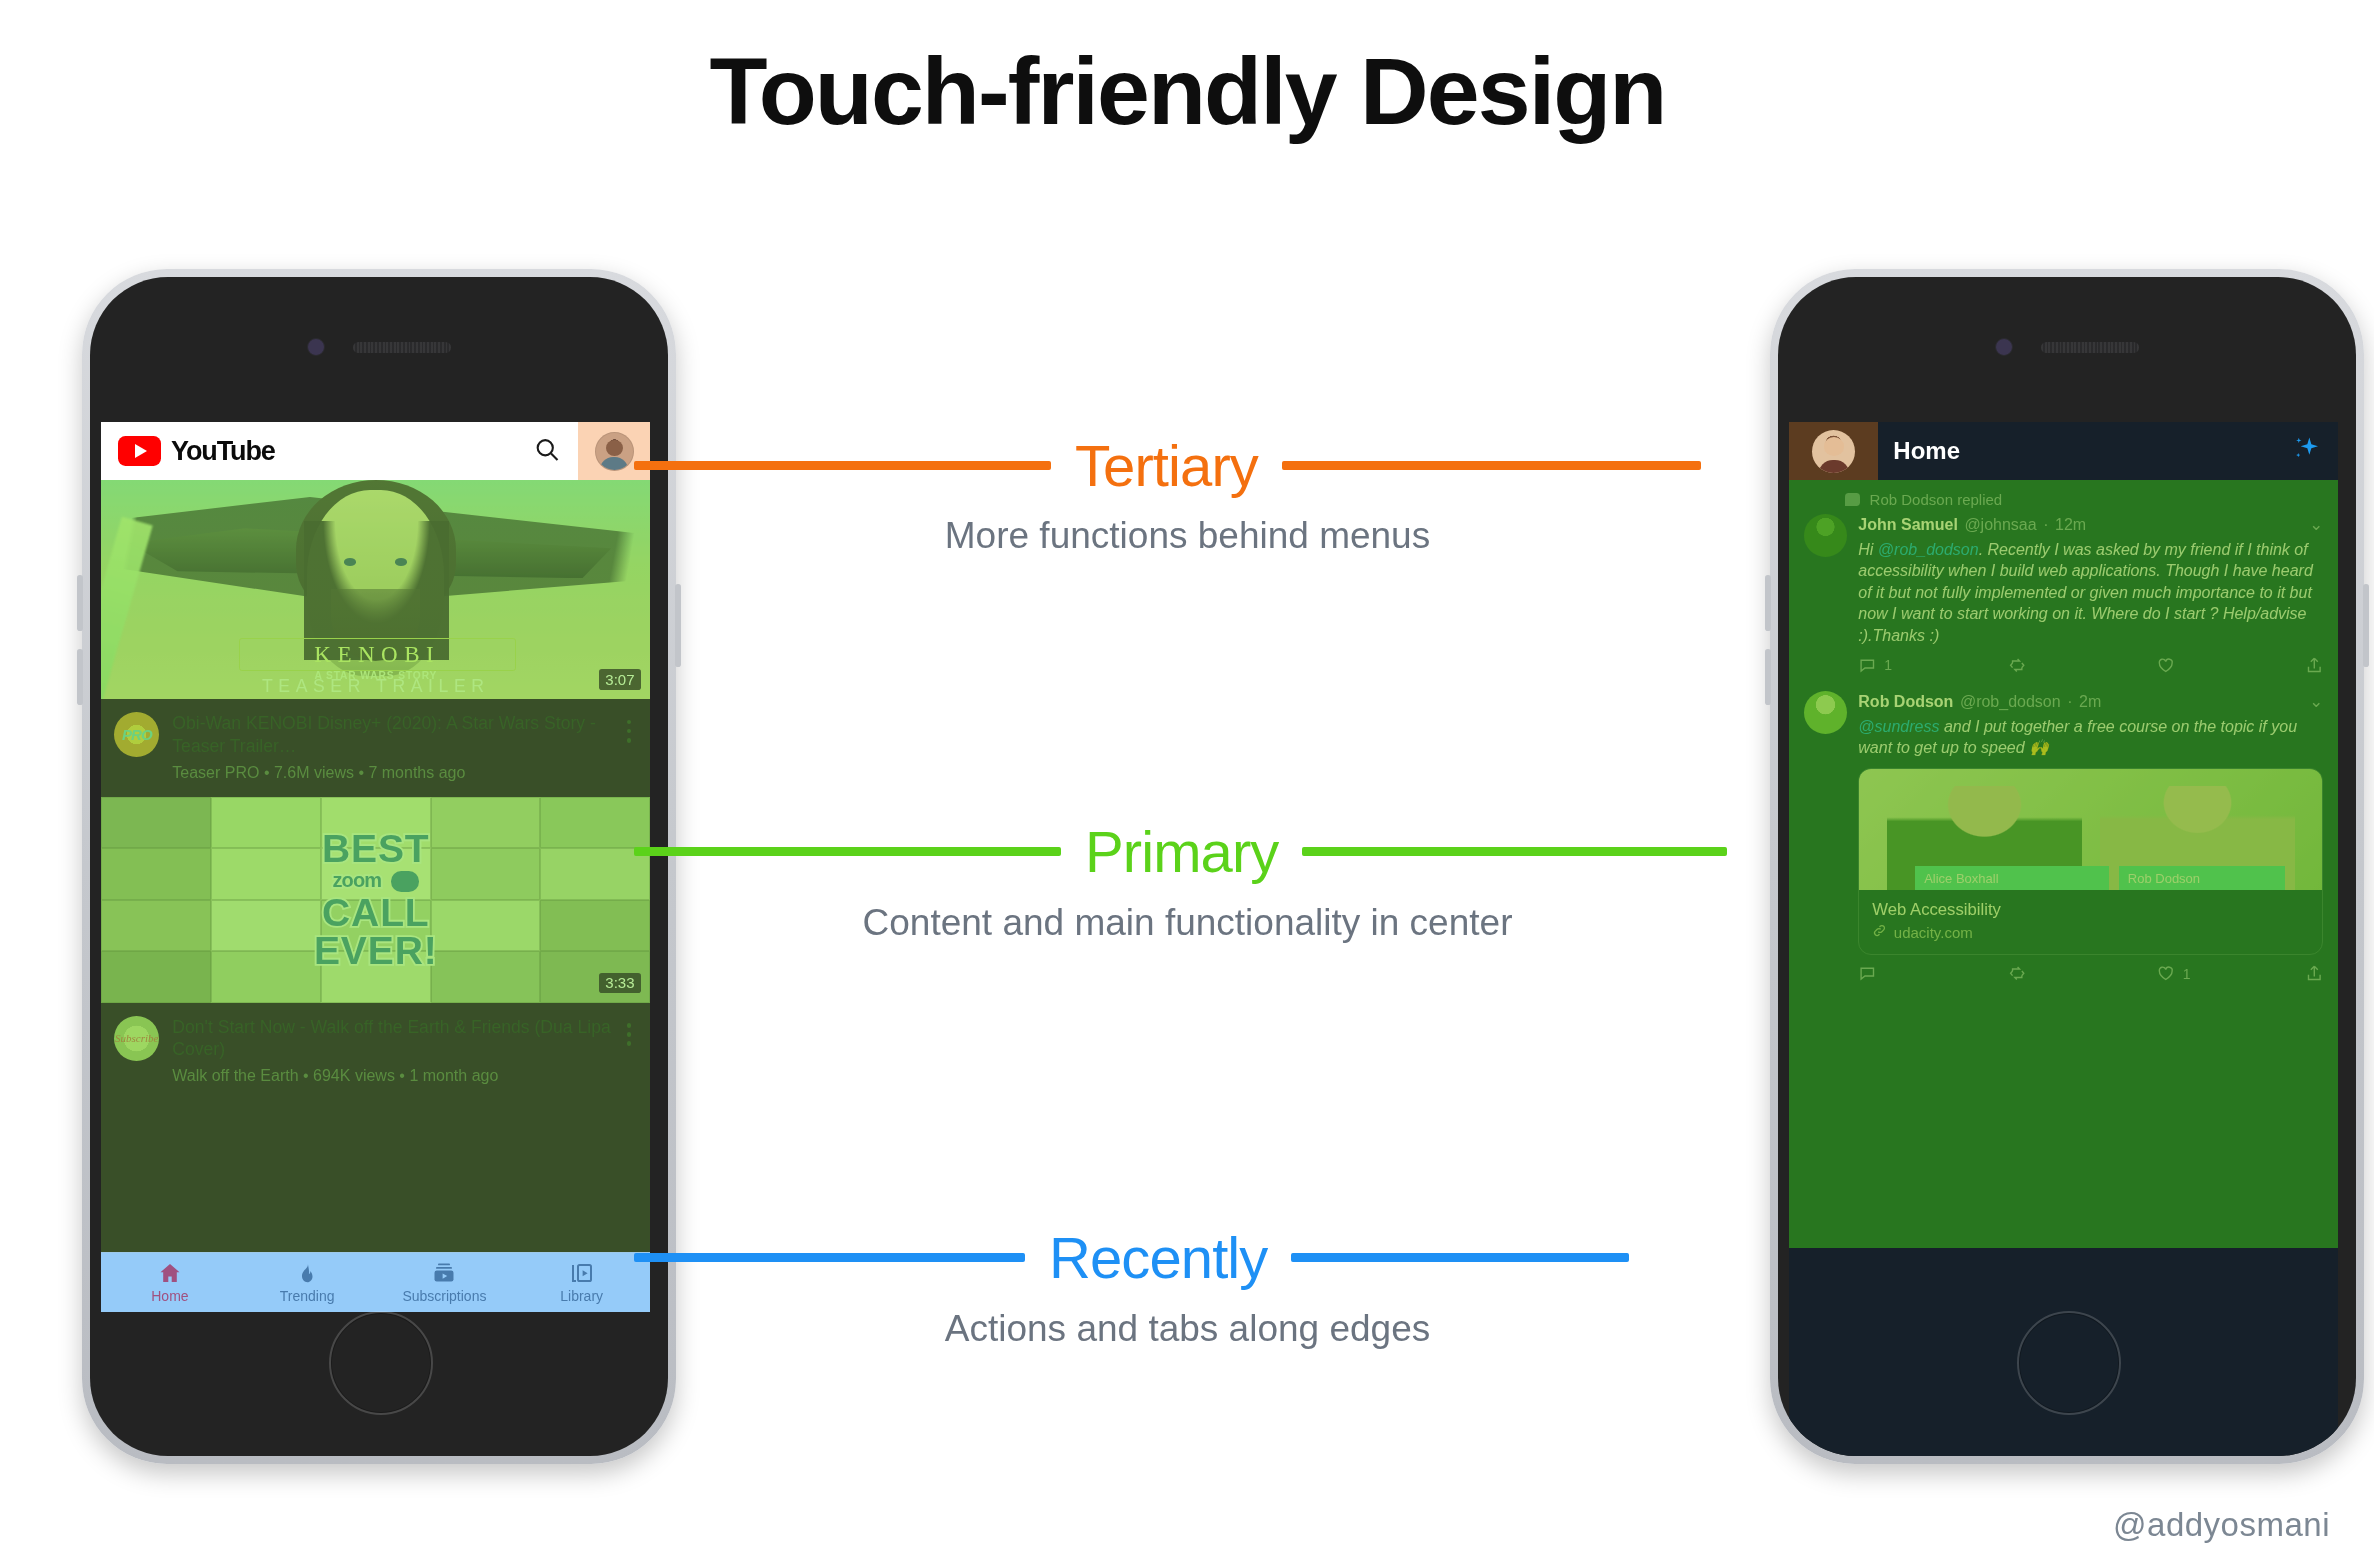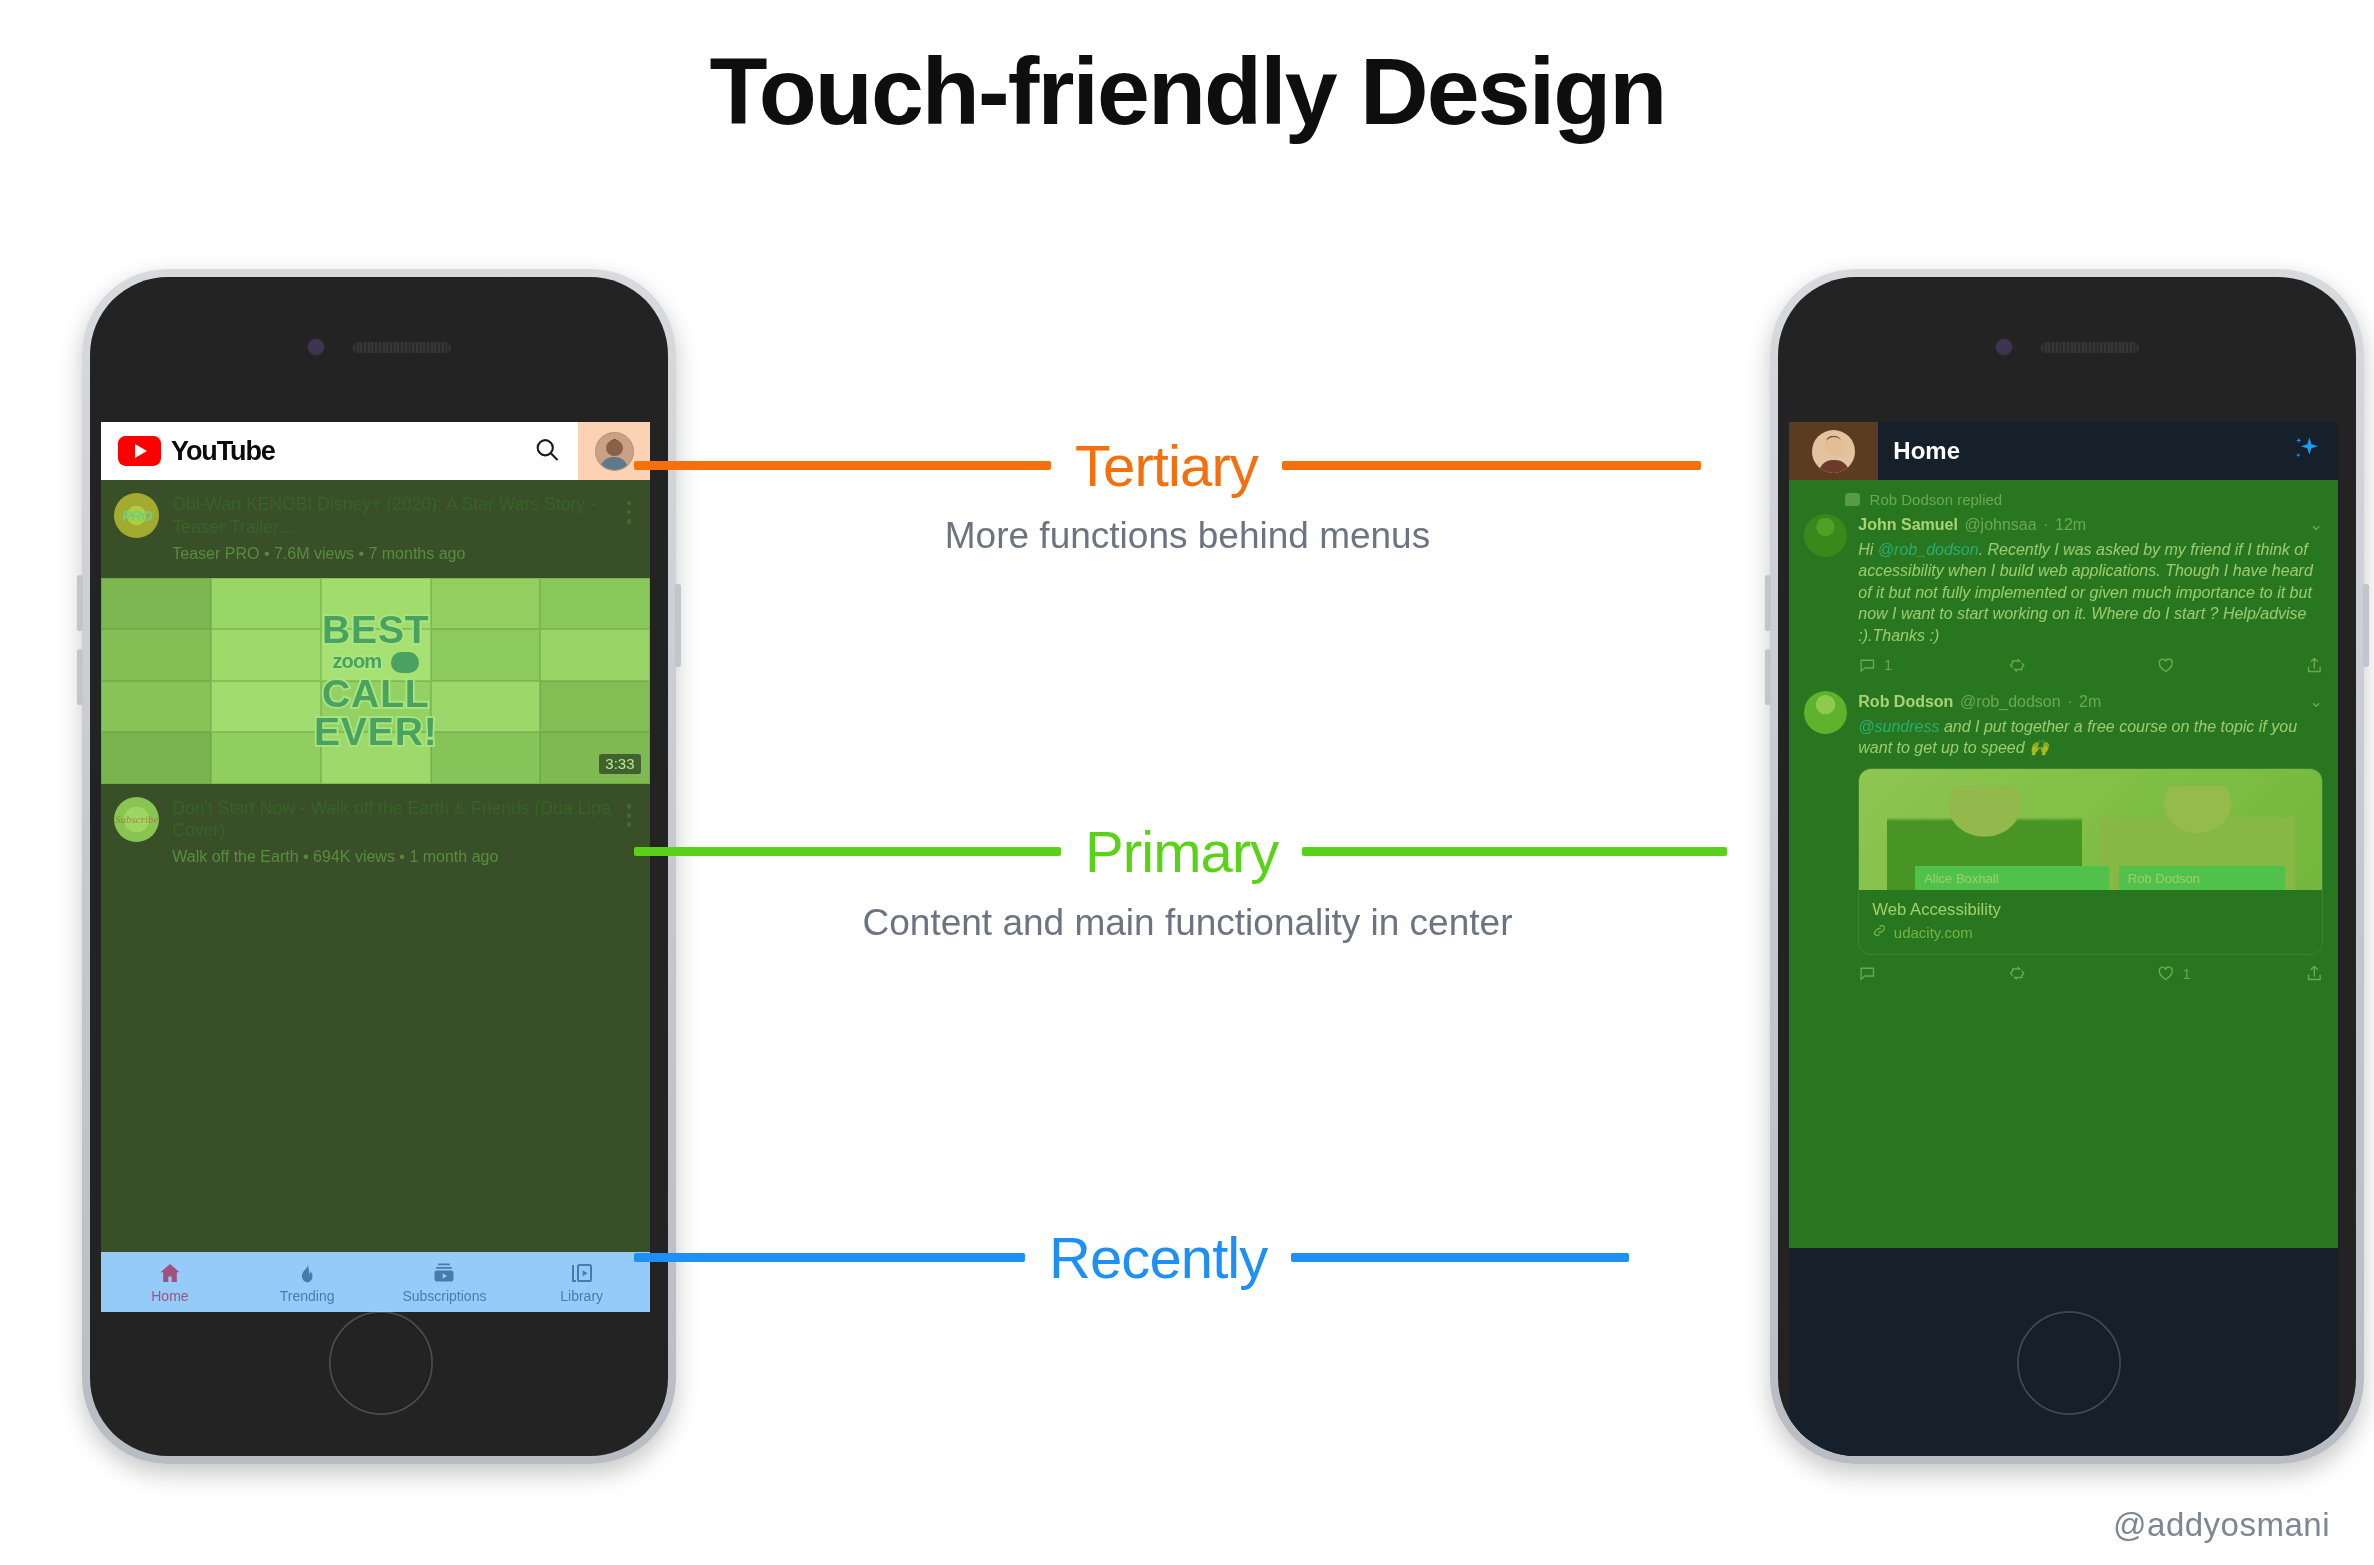--- a/index.html
+++ b/index.html
@@ -369,20 +369,36 @@
                 <line x1="15.5" y1="15.5" x2="21" y2="21"></line>
             </svg>
           </div>
           <div class="yt-avatar-hl">
             <div class="yt-avatar"></div>
           </div>
         </div>
 
         <div class="yt-body">
 
+          <div class="thumb kenobi">
+            <div class="ship"></div>
+            <div class="ship2"></div>
+            <div class="saber"></div>
+            <div class="hair"></div>
+            <div class="face"></div>
+            <div class="hairshape"></div>
+            <div class="eyes"></div>
+            <div class="beard"></div>
+            <div class="kenobi-title">
+              <div class="k">KENOBI</div>
+            </div>
+            <div class="kenobi-sw">A STAR WARS STORY</div>
+            <div class="kenobi-tt">TEASER TRAILER</div>
+            <div class="dur">3:07</div>
+          </div>
 
           <div class="vid-meta">
             <div class="vid-ava ava-pro">
               <span>PRO</span>
             </div>
             <div class="vid-txt">
               <div class="vid-title">Obi-Wan KENOBI Disney+ (2020): A Star Wars Story - Teaser Trailer…</div>
               <div class="vid-sub">Teaser PRO • 7.6M views • 7 months ago</div>
             </div>
             <div class="kebab">
@@ -655,16 +671,17 @@
     <div class="anno-word" style="color:#5bd21a;margin:0 24px;">Primary</div>
     <div class="lead" style="width:425px;background:#5bd21a;"></div>
   </div>
   <div class="anno-desc" style="top:902px;">Content and main functionality in center</div>
 
   <div class="anno-row" style="top:1224px;">
     <div class="lead" style="margin-left:634px;width:391px;background:#1e90f5;"></div>
     <div class="anno-word" style="color:#1e90f5;margin:0 24px;">Recently</div>
     <div class="lead" style="width:338px;background:#1e90f5;"></div>
   </div>
+  <div class="anno-desc" style="top:1308px;">Actions and tabs along edges</div>
 
   <div class="signature">@addyosmani</div>
 </div>
 
 
 </body></html>

